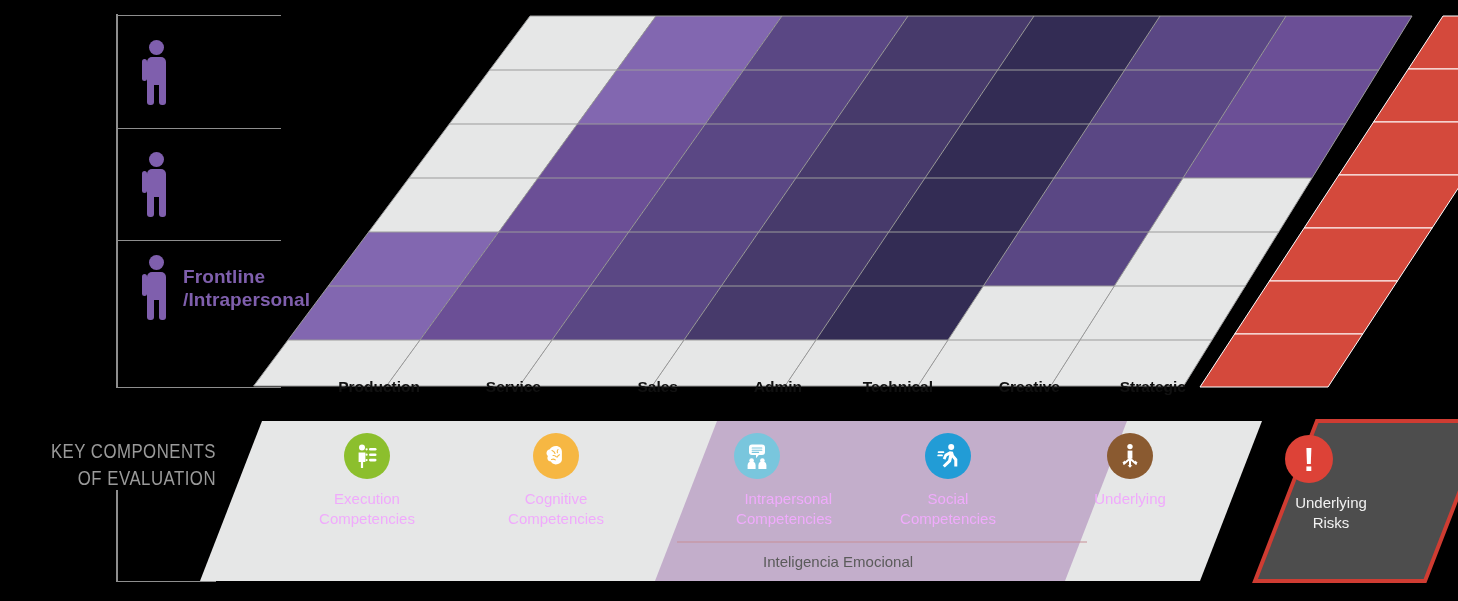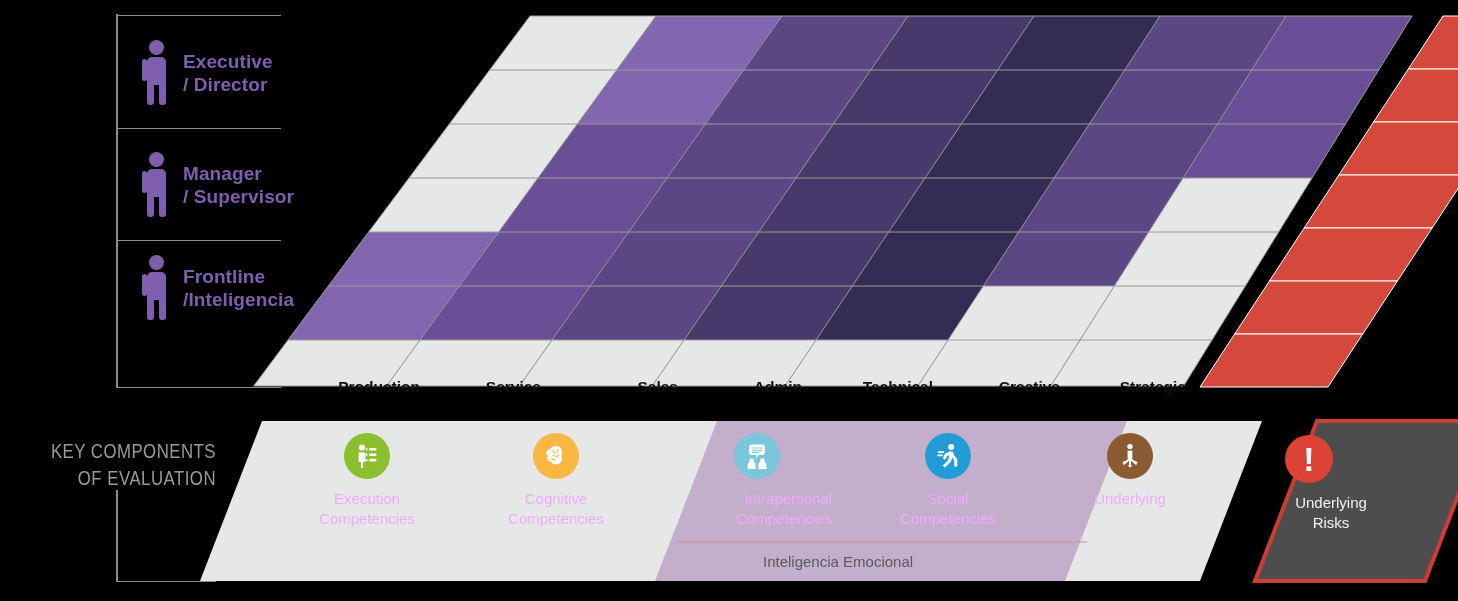--- a/index.html
+++ b/index.html
@@ -135,51 +135,43 @@
     </svg>
 
   <div class="role" style="left:141px;top:40px;">
     <div class="person">
       <div class="head"></div>
         <div class="body"></div>
         <div class="arm"></div>
       <div class="lleg"></div>
         <div class="rleg"></div>
     </div>
-    <div class="role-label">
-      <div>Executive</div>
-        <div>/ Director</div>
-    </div>
   </div>
 
   <div class="role" style="left:141px;top:152px;">
     <div class="person">
       <div class="head"></div>
         <div class="body"></div>
         <div class="arm"></div>
       <div class="lleg"></div>
         <div class="rleg"></div>
     </div>
-    <div class="role-label">
-      <div>Manager</div>
-        <div>/ Supervisor</div>
-    </div>
   </div>
 
   <div class="role" style="left:141px;top:255px;justify-content:flex-end;">
     <div class="person">
       <div class="head"></div>
         <div class="body"></div>
         <div class="arm"></div>
       <div class="lleg"></div>
         <div class="rleg"></div>
     </div>
     <div class="role-label">
       <div>Frontline</div>
-        <div>/Inteligencia</div>
+        <div>/Intrapersonal</div>
     </div>
   </div>
 
   <div class="col-label" style="left:288px;top:350px;width:132px;">Production</div>
   <div class="col-label" style="left:409px;top:350px;width:132px;">Service</div>
   <div class="col-label" style="left:546px;top:350px;width:132px;">Sales</div>
   <div class="col-label" style="left:670px;top:350px;width:132px;">Admin</div>
   <div class="col-label" style="left:801px;top:350px;width:132px;">Technical</div>
   <div class="col-label" style="left:928px;top:350px;width:132px;">Creative</div>
   <div class="col-label" style="left:1054px;top:350px;width:132px;">Strategic</div>

